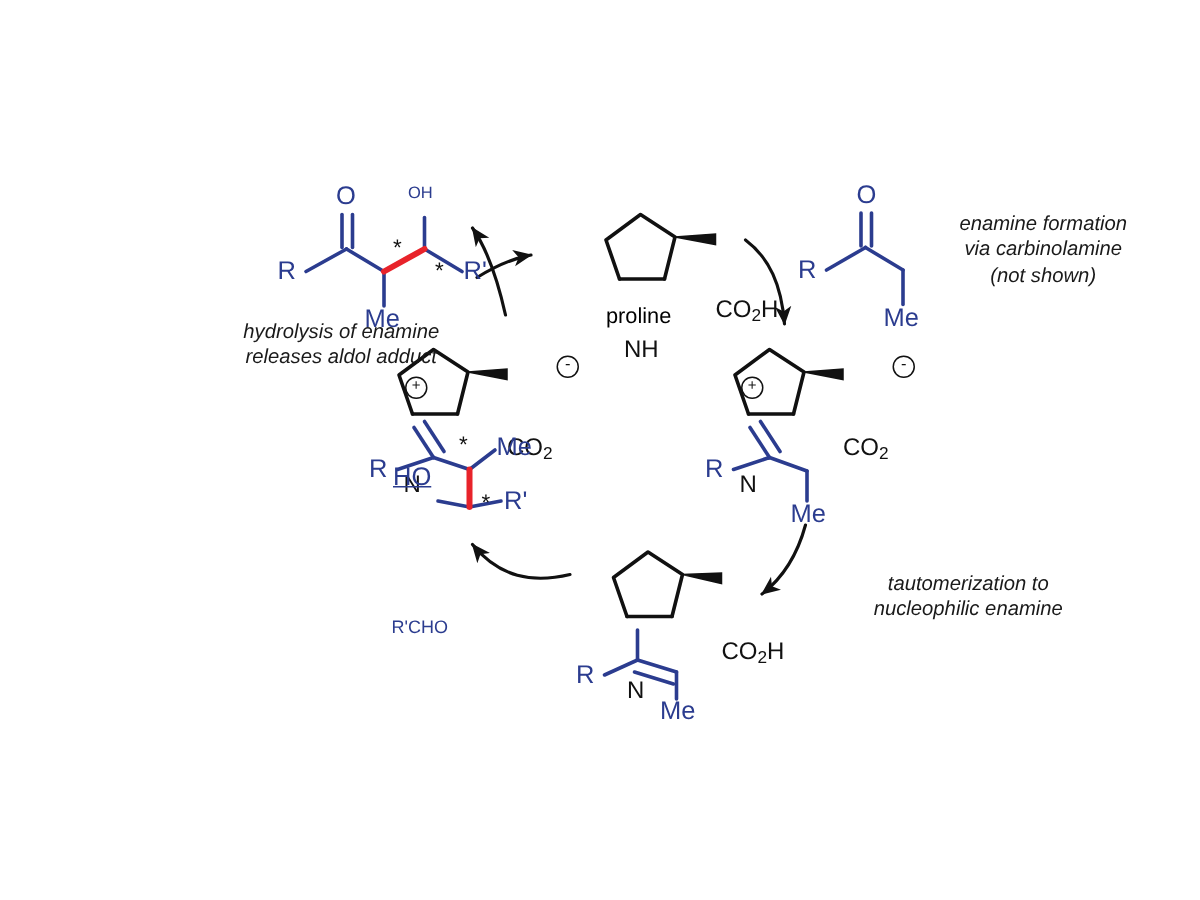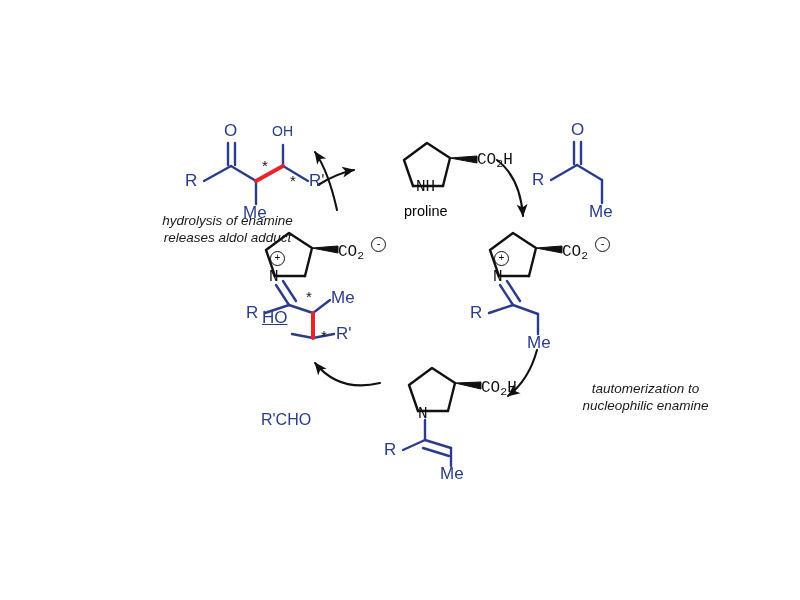--- a/index.html
+++ b/index.html
@@ -23,24 +23,25 @@
   }
   .lbl{
     position:absolute;
     font-family:"Liberation Sans", sans-serif;
     font-size:16px;
     color:#2b3c8f;
     white-space:nowrap;
   }
   .lbl-blk{
     position:absolute;
-    font-family:Liberation Mono, monospace;
+    font-family:Liberation Sans, sans-serif;
     font-size:16px;
     color:#111111;
     white-space:nowrap;
+    margin-top:47px;
   }
   .name-lbl{
     position:absolute;
     font-family:"Liberation Sans", sans-serif;
     font-weight:normal;
     font-size:14.5px;
     color:#000000;
     white-space:nowrap;
   }
   .sub{font-size:0.72em;vertical-align:-0.26em;}
@@ -159,21 +160,21 @@
     <g stroke="#111111" stroke-width="2.1" fill="none" stroke-linecap="round">
       <path d="M 337,210 C 331,183 324,165 315,152" marker-end="url(#arrowhead)"></path>
       <path d="M 318,185 C 331,177 343,172 354,170" marker-end="url(#arrowhead)"></path>
       <path d="M 497,160 C 513,172 521,190 523,216" marker-end="url(#arrowhead)"></path>
       <path d="M 537,350 C 531,372 521,386 508,396" marker-end="url(#arrowhead)"></path>
       <path d="M 380,383 C 355,389 333,385 315,363" marker-end="url(#arrowhead)"></path>
     </g>
   </svg>
 
   <div class="lbl" style="left:224px;top:121px;font-size:17px;">O</div>
-  <div class="lbl" style="left:272px;top:123px;font-size:14px;">OH</div>
+  <div class="lbl" style="left:272px;top:123px;font-size:11px;">OH</div>
   <div class="lbl" style="left:185px;top:171px;font-size:17px;">R</div>
   <div class="lbl" style="left:243px;top:203px;font-size:17px;">Me</div>
   <div class="lbl" style="left:309px;top:171px;font-size:17px;">R'</div>
   <div class="star" style="left:262px;top:157px;">*</div>
   <div class="star" style="left:290px;top:172px;">*</div>
 
   <div class="lbl-blk" style="left:477px;top:151px;">
     <span>CO</span><span class="sub">2</span><span>H</span>
   </div>
   <div class="lbl-blk" style="left:416px;top:178px;">NH</div>
@@ -215,20 +216,23 @@
   <div style="position:absolute;left:371px;top:237px;width:13px;height:13px;border:1.6px solid #111;border-radius:50%;color:#111;font-size:11px;line-height:10px;text-align:center;font-family:'Liberation Sans',sans-serif;">
     <span>-</span>
   </div>
   <div class="lbl" style="left:246px;top:303px;font-size:17px;">R</div>
   <div class="lbl" style="left:331px;top:288px;font-size:17px;">Me</div>
   <div class="lbl" style="left:262px;top:308px;font-size:17px;text-decoration:underline;">HO</div>
   <div class="lbl" style="left:336px;top:324px;font-size:17px;">R'</div>
   <div class="star" style="left:306px;top:288px;">*</div>
   <div class="star" style="left:321px;top:327px;">*</div>
 
-  <div class="lbl" style="left:261px;top:411px;font-size:16px;">R'CHO</div>
+  <div class="lbl" style="left:261px;top:411px;font-size:12px;">R'CHO</div>
 
   <div class="ann" style="left:120px;top:212px;width:215px;">hydrolysis of enamine
 releases aldol adduct</div>
+  <div class="ann" style="left:608px;top:140px;width:175px;">enamine formation
+via carbinolamine
+(not shown)</div>
   <div class="ann" style="left:558px;top:380px;width:175px;">tautomerization to
 nucleophilic enamine</div>
 
 </div>
 
 </body></html>

